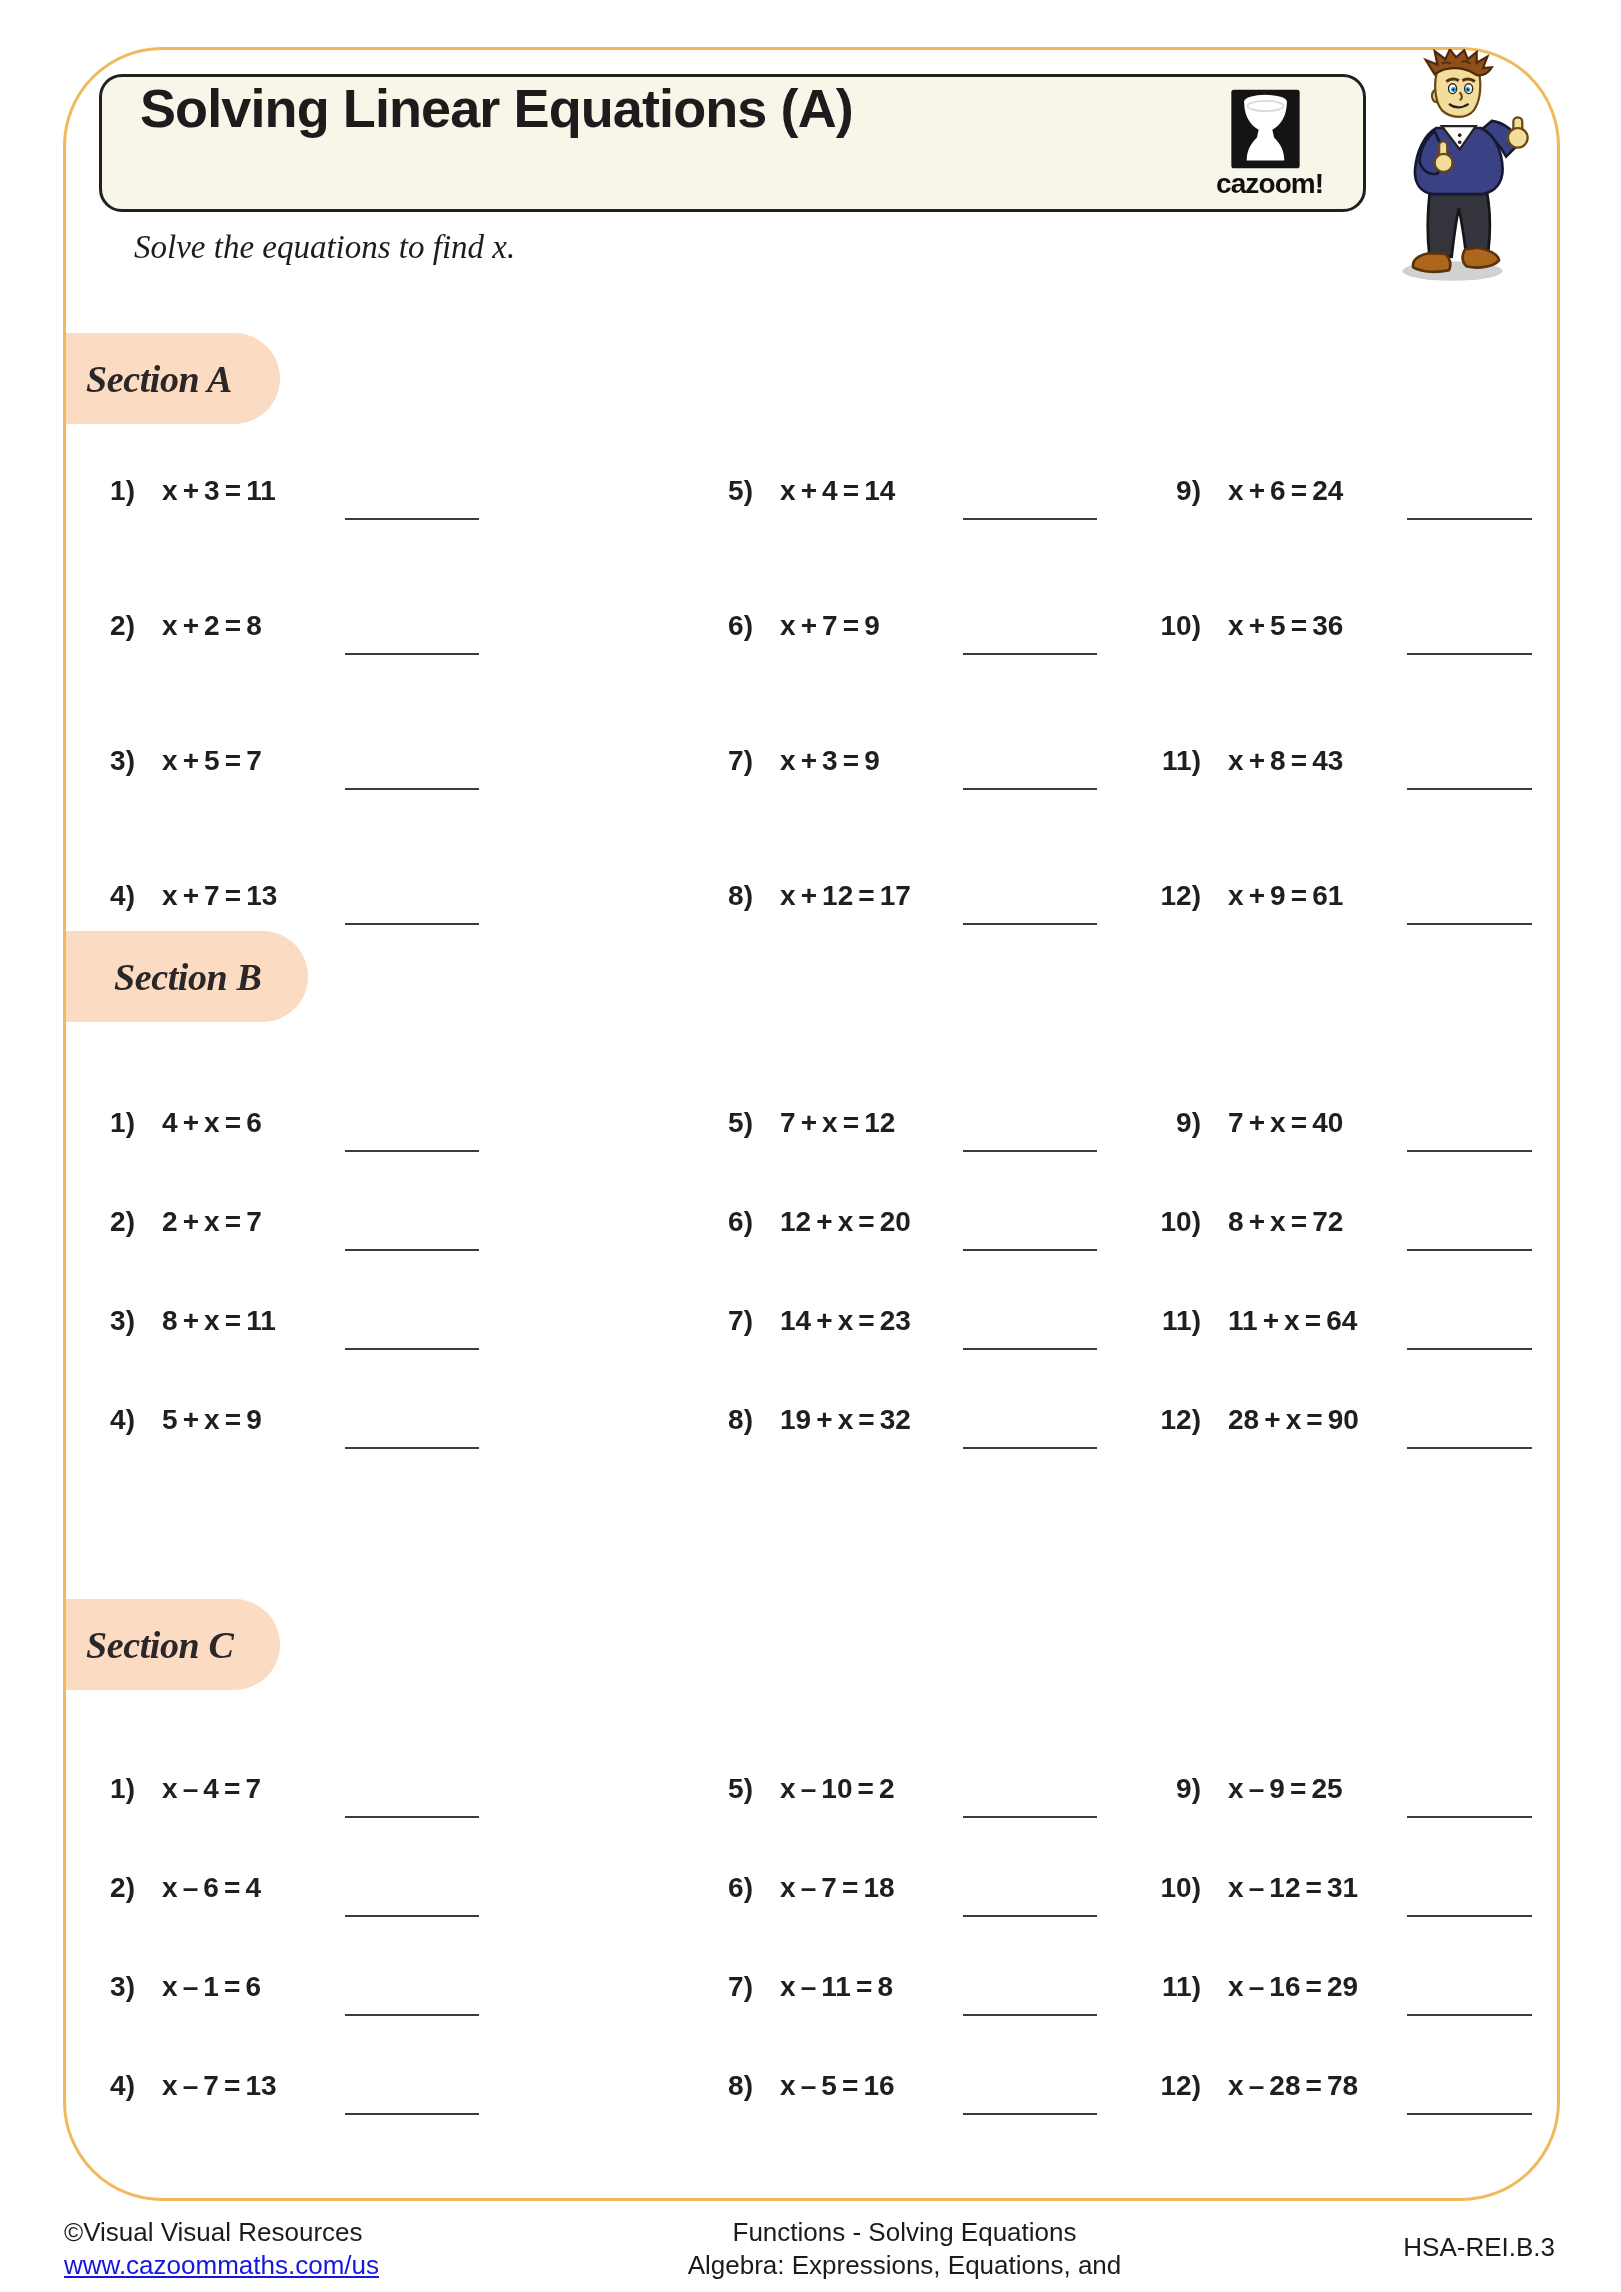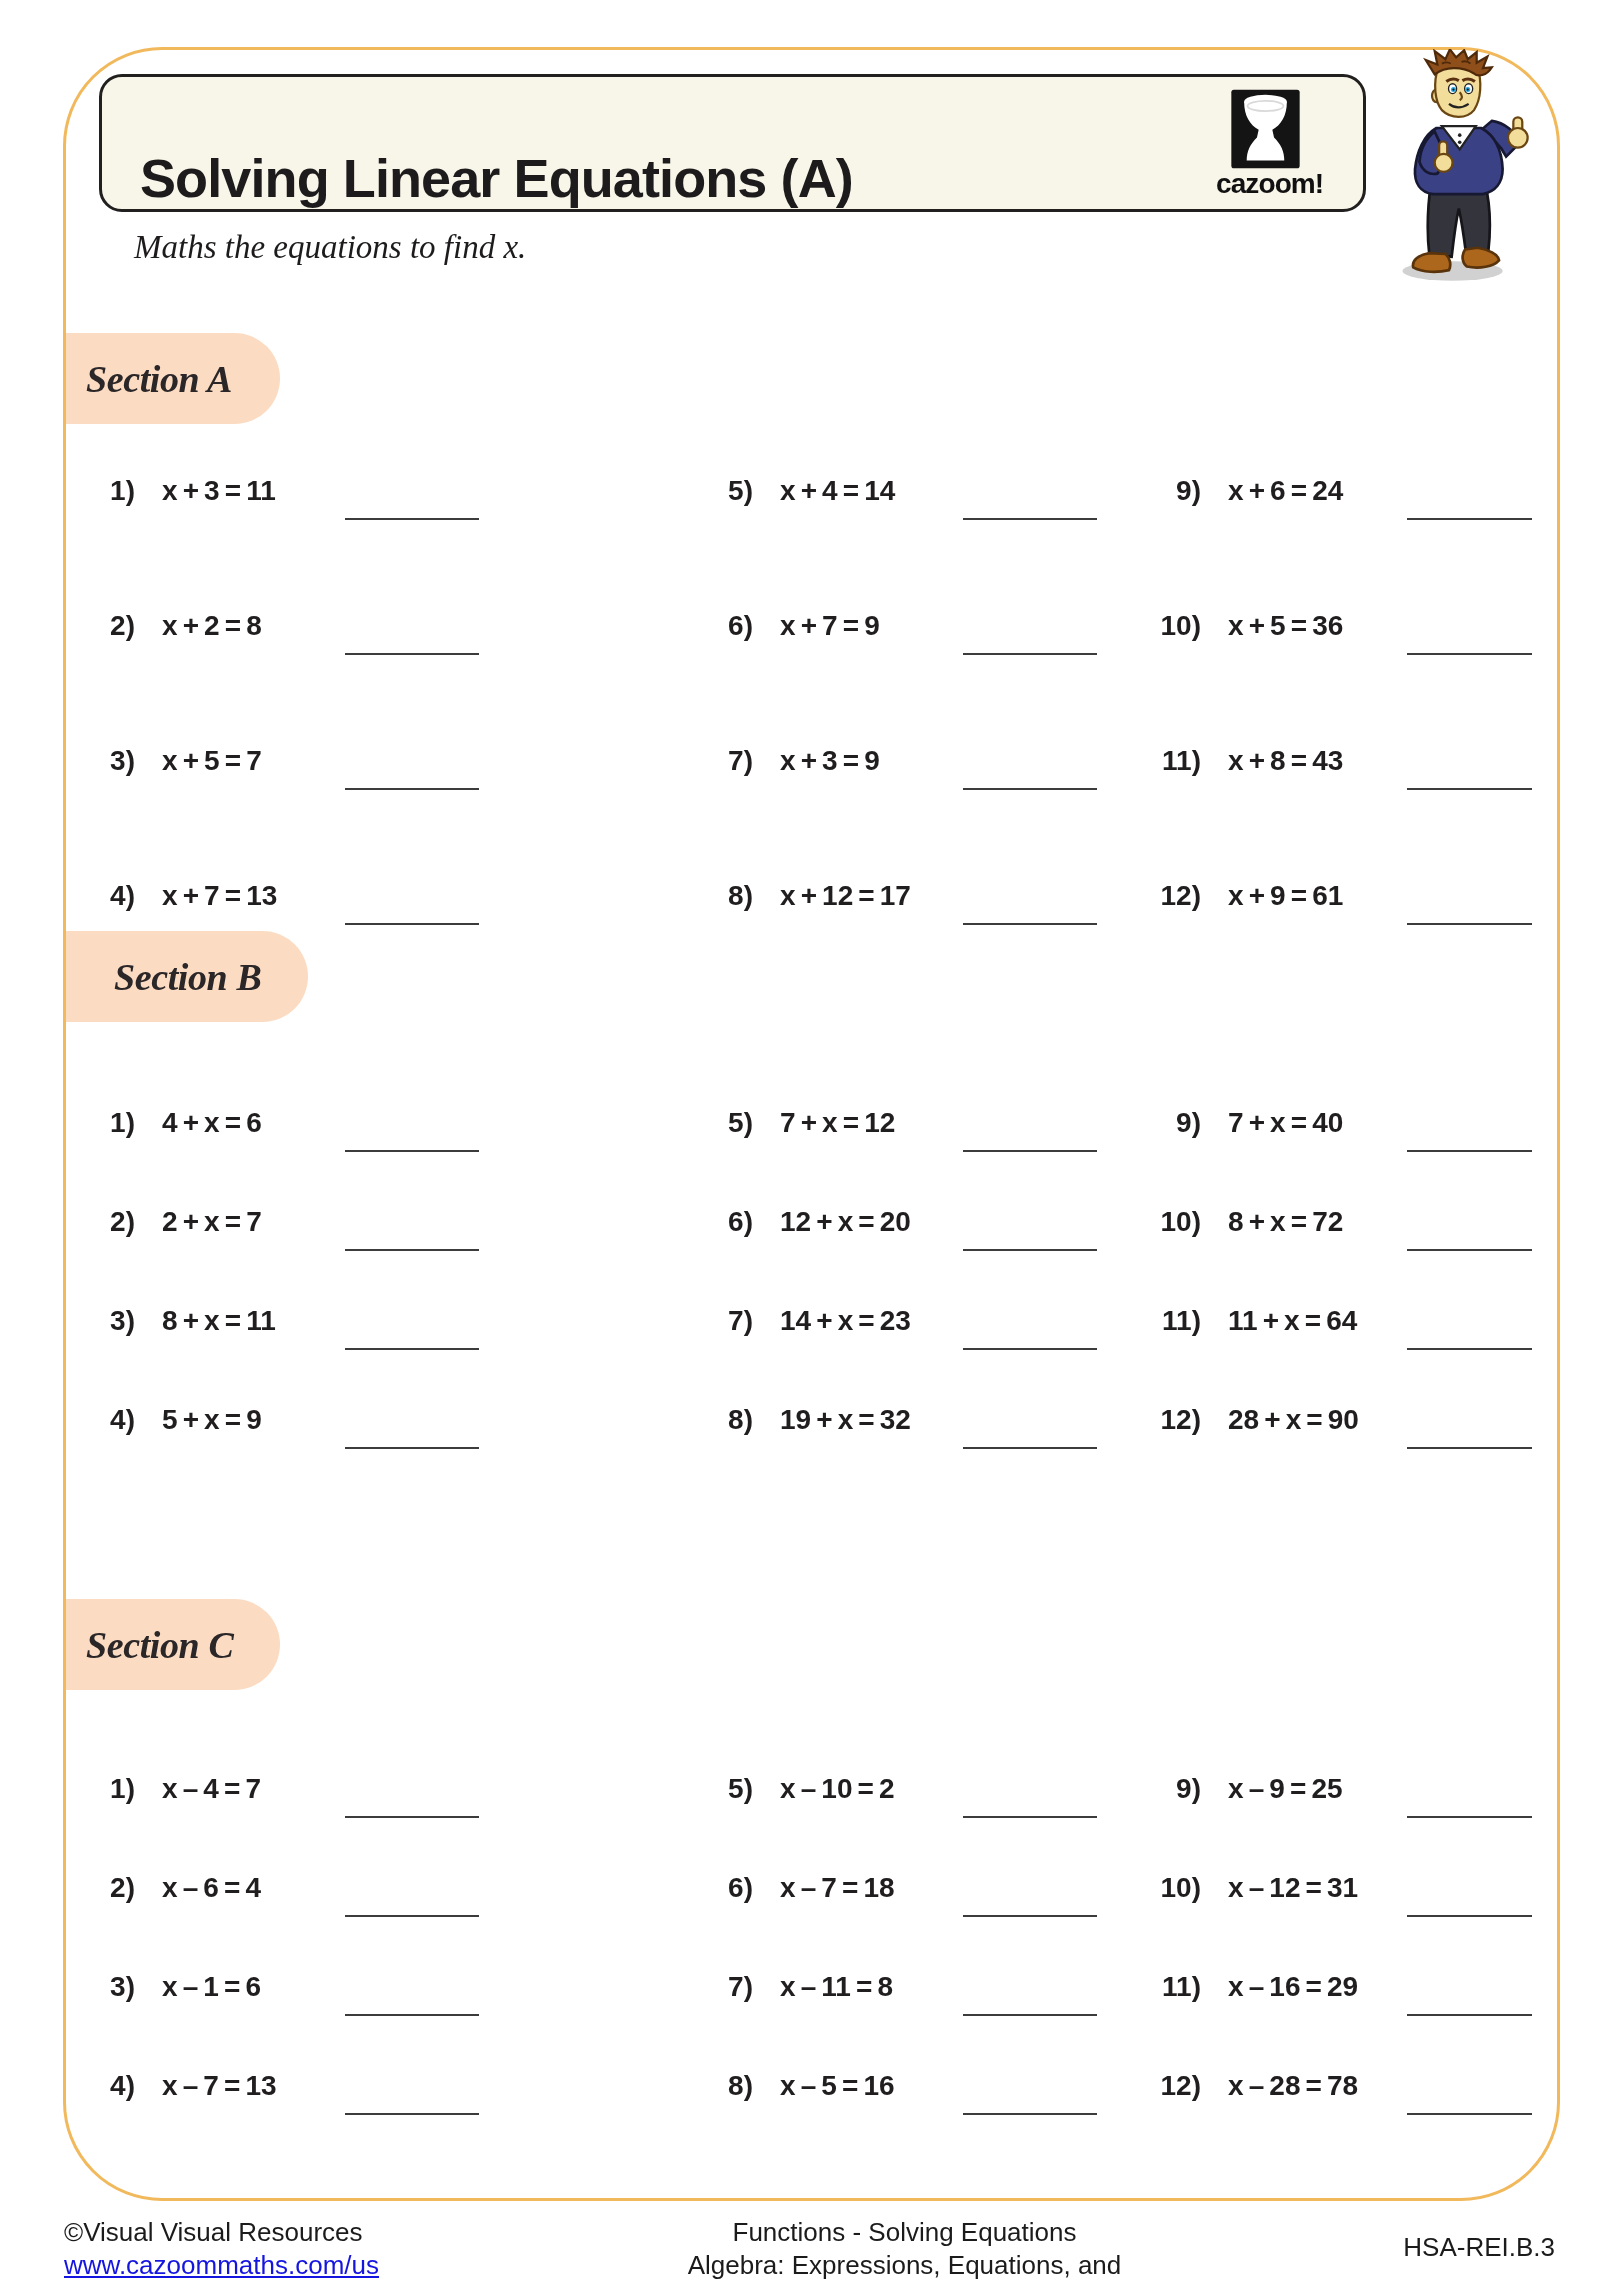--- a/index.html
+++ b/index.html
@@ -3,21 +3,21 @@
 <meta charset="utf-8">
 <style>
   html,body{margin:0;padding:0;width:1622px;height:2293px;background:#ffffff;overflow:hidden;}
   body{font-family:"Liberation Sans",sans-serif;color:#211e1f;position:relative;}
 
   .page-border{position:absolute;left:63px;top:47px;width:1491px;height:2148px;
     border:3.6px solid #f1b95c;border-radius:99px;z-index:3;pointer-events:none;}
 
   .title-box{position:absolute;left:99px;top:74px;width:1267px;height:138px;
     background:#f8f5e9;border:3.6px solid #221f1f;border-radius:23px;z-index:2;
-    display:flex;align-items:flex-end;box-sizing:border-box;}
+    display:flex;align-items:flex-start;box-sizing:border-box;}
   .title-box h1{margin:0 0 0 38px;font-size:54px;font-weight:700;letter-spacing:-0.9px;color:#1d1b1b;}
 
   .logo{position:absolute;right:48px;top:10.7px;width:99px;text-align:center;}
   .logo svg{display:block;margin:0 auto;}
   .logo-text{font-family:Liberation Sans, sans-serif;font-weight:700;font-size:28px;
     letter-spacing:-0.9px;color:#111;margin-top:-1.8px;}
 
   .mascot{position:absolute;left:1390px;top:49px;z-index:4;}
 
   .instruction{position:absolute;left:134px;top:229px;margin:0;
@@ -89,21 +89,21 @@
   <circle cx="71" cy="45" r="2.8" fill="#2aa7dd"></circle>
     <circle cx="87" cy="45" r="2.8" fill="#2aa7dd"></circle>
   <circle cx="71" cy="45" r="1.2" fill="#111"></circle>
     <circle cx="87" cy="45" r="1.2" fill="#111"></circle>
   <path d="M78,48 Q83,54 78,57" fill="none" stroke="#6a4613" stroke-width="2.5"></path>
   <path d="M66,61 Q76,69 88,61" fill="none" stroke="#222" stroke-width="2.5"></path>
   <path d="M50,28 L40,12 L53,17 L50,2 L62,11 L67,0 L74,9 L83,1 L87,11 L97,3 L97,15 L109,8 L104,21 L114,20 C108,30 98,31 94,27 C80,19 62,19 50,28 Z" fill="#8f4f1b" stroke="#4e2a0a" stroke-width="2.5"></path>
   <path d="M58,16 Q64,13 68,16 M80,14 Q86,12 90,16" fill="none" stroke="#4e2a0a" stroke-width="2"></path>
 </svg>
 
-<p class="instruction">Maths the equations to find x.</p>
+<p class="instruction">Solve the equations to find x.</p>
 
 <div class="pill pill-a">
   <span>Section A</span>
 </div>
 <div class="rows rows-a">
   <div class="row">
     <div class="cell c1"><span class="num">1)</span><span class="eq">x + 3 = 11</span><span class="ansline"></span></div>
     <div class="cell c2"><span class="num">5)</span><span class="eq">x + 4 = 14</span><span class="ansline"></span></div>
     <div class="cell c3"><span class="num">9)</span><span class="eq">x + 6 = 24</span><span class="ansline"></span></div>
   </div>

